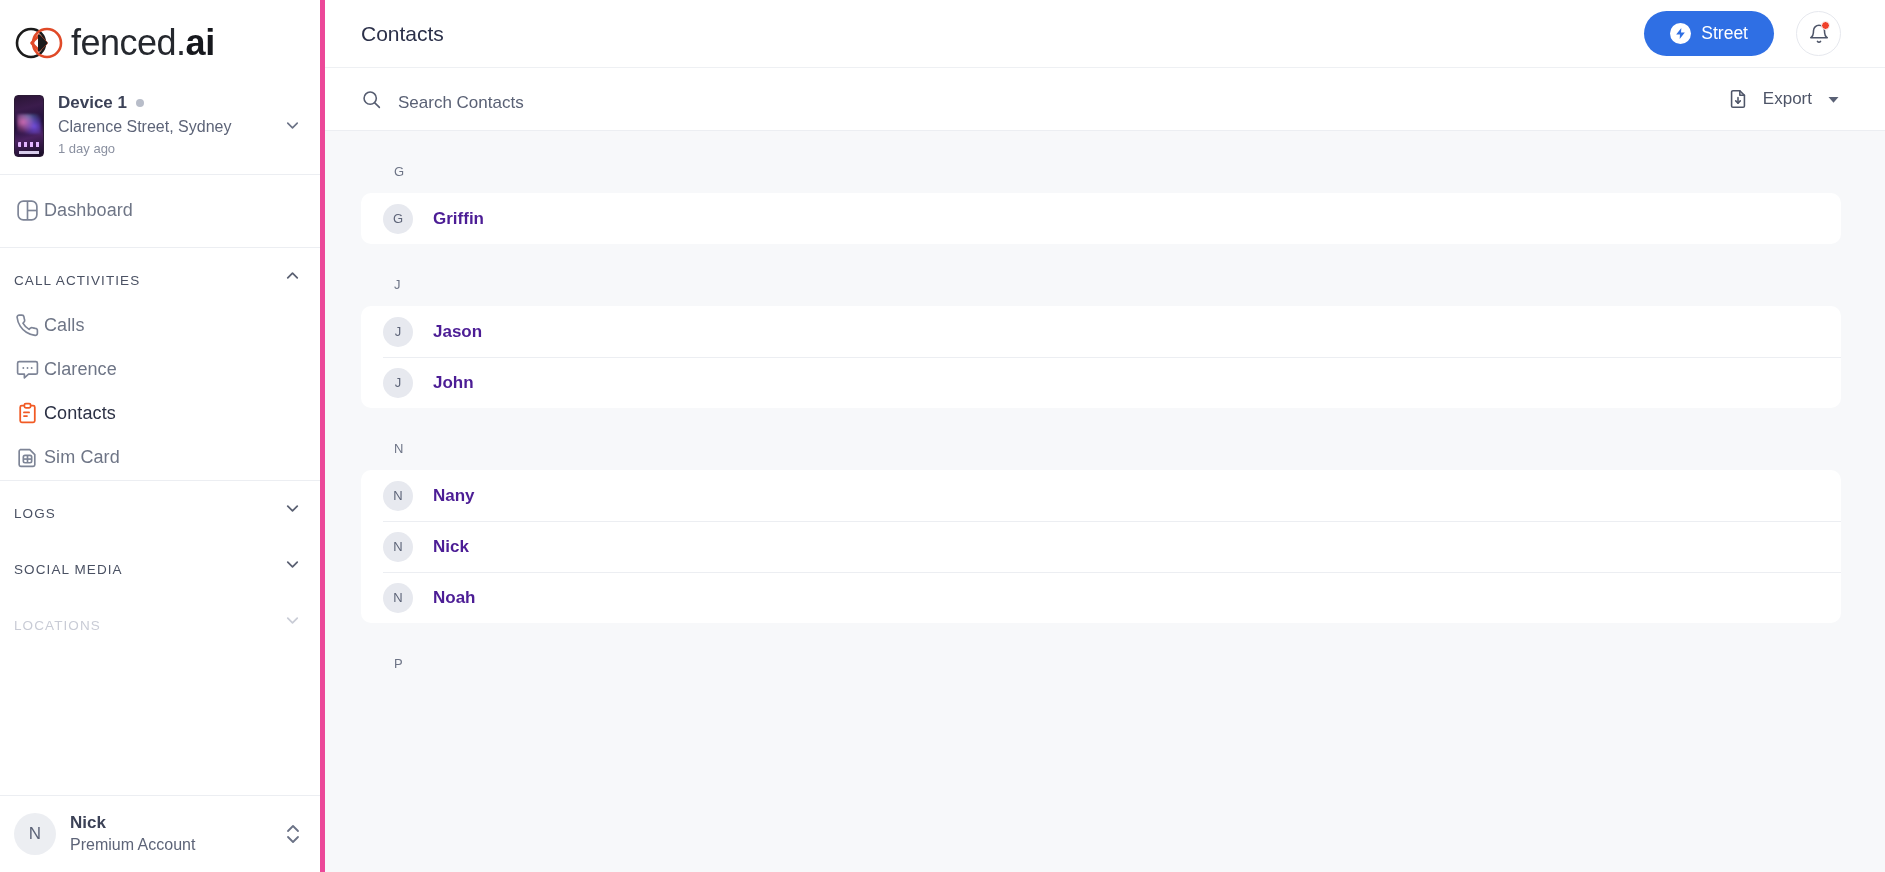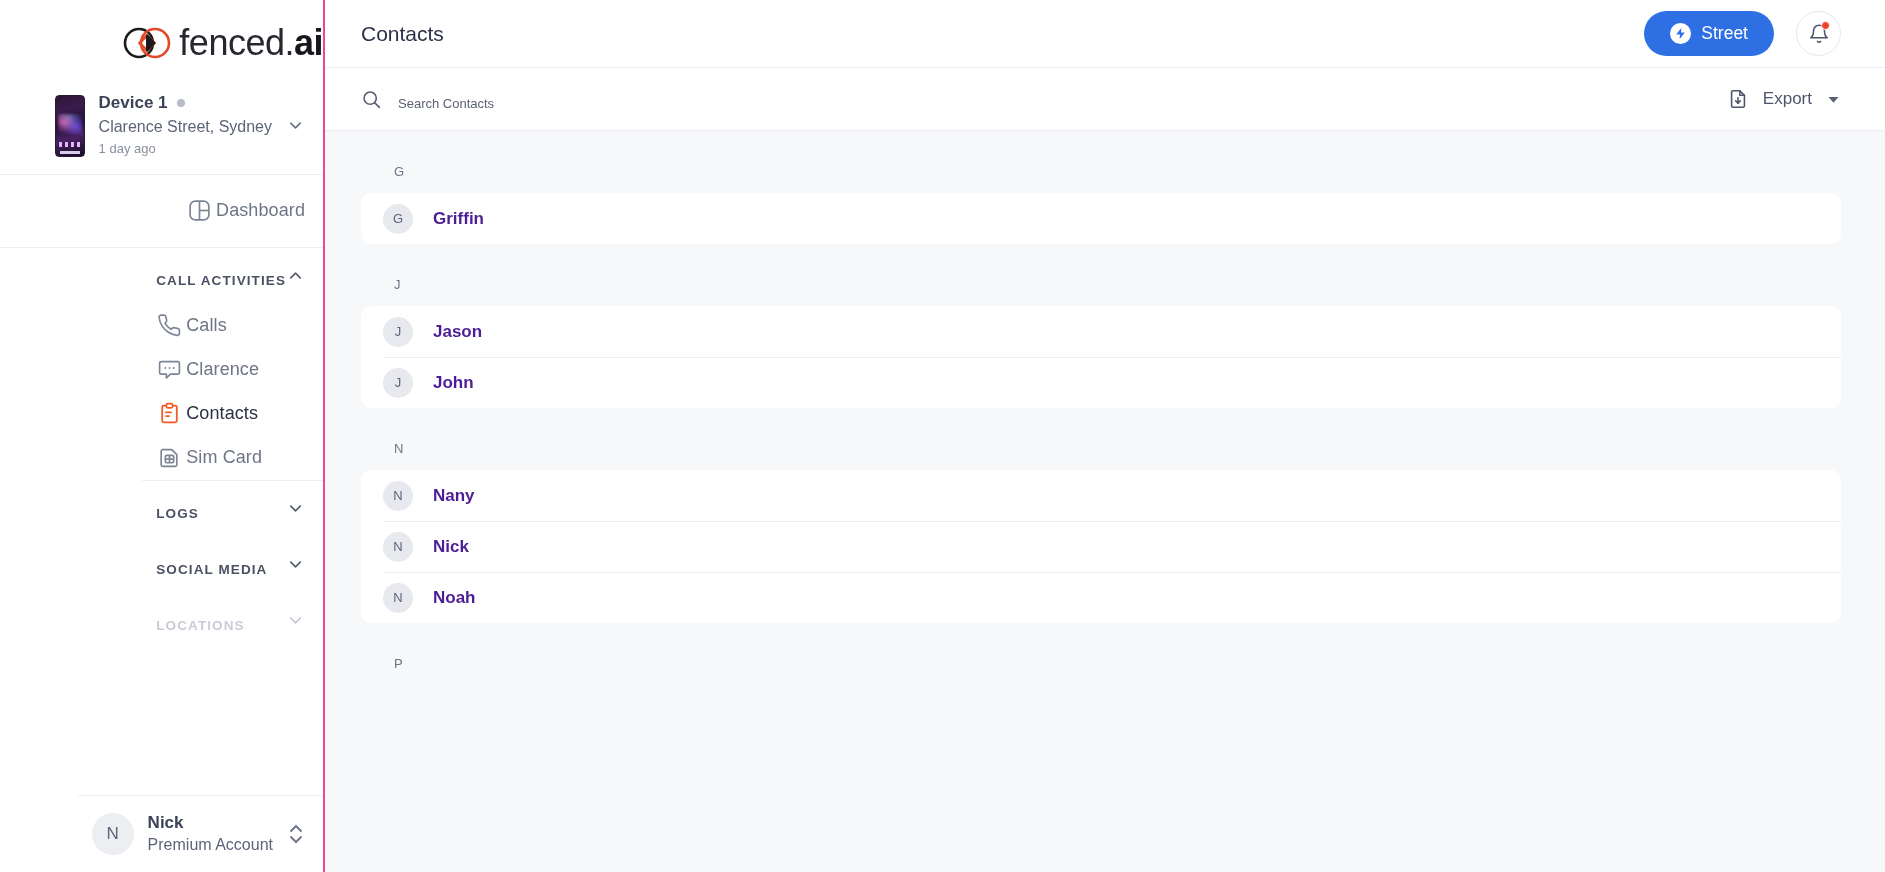--- a/index.html
+++ b/index.html
@@ -10,26 +10,25 @@
     font-family: "Liberation Sans", sans-serif;
     -webkit-font-smoothing: antialiased;
   }
   .app { display: flex; width: 1885px; height: 872px; }
 
   
   .sidebar {
     width: 325px;
     height: 872px;
     background: #ffffff;
-    border-right: 2px solid #ec4899;
+    border-right: 5px solid #ec4899;
     display: flex;
     flex-direction: column;
     flex: 0 0 325px;
     position: relative;
-    align-items: flex-end;
   }
   .logo-wrap {
     height: 86px;
     display: flex;
     align-items: center;
     padding-left: 14px;
   }
   .logo { display: flex; align-items: center; gap: 5px; }
   .logo-mark { width: 52px; height: 36px; display:block; }
   .logo-text {
@@ -100,21 +99,21 @@
   .nav-label { font-size: 18px; color: #6e7586; letter-spacing: .1px; }
   .nav-item.active .nav-label { color: #2c3145; font-weight: 400; }
   .nav-item.active .nav-icon { color: #f15a24; }
 
   .section-head {
     display: flex; align-items: center; justify-content: space-between;
     padding: 16px 18px 16px 14px;
     cursor: pointer;
   }
   .section-title {
-    font-size: 13.5px; font-weight: 700; letter-spacing: 1.1px;
+    font-size: 13.5px; font-weight: 400; letter-spacing: 1.1px;
     color: #4a5163; text-transform: uppercase; margin-top: 9px;
   }
   .section-title.muted { color: #c9ccd6; }
   .section-caret { color: #5a6072; display:flex; }
   .section-caret.muted { color: #c9ccd6; }
   .group { }
   .group .nav-item { padding-top: 9px; padding-bottom: 9px; }
 
   .sidebar-scroll { flex: 1 1 auto; overflow: hidden; }
 
@@ -183,21 +182,21 @@
     height: 63px; flex: 0 0 63px;
     background: #fff;
     display: flex; align-items: center;
     padding: 0 44px 0 36px;
     border-bottom: 1px solid #eceef2;
   }
   .search-box { display: flex; align-items: center; gap: 16px; flex: 1 1 auto; }
   .search-icon { color: #555c70; display:flex; flex:0 0 auto;}
   .search-input {
     border: none; outline: none; background: transparent;
-    font-size: 13px; color: #2b3049; font-family: inherit;
+    font-size: 17px; color: #2b3049; font-family: inherit;
     width: 420px; padding: 0; margin-top: 8px;
   }
   .search-input::placeholder { color: #5a6175; }
   .export-wrap { display: flex; align-items: center; gap: 14px; cursor: pointer; }
   .export-icon { color: #4e5568; display:flex; }
   .export-label { font-size: 17px; color: #4e5568; }
   .export-caret { color: #5a6175; display:flex; }
 
   .content {
     flex: 1 1 auto;

